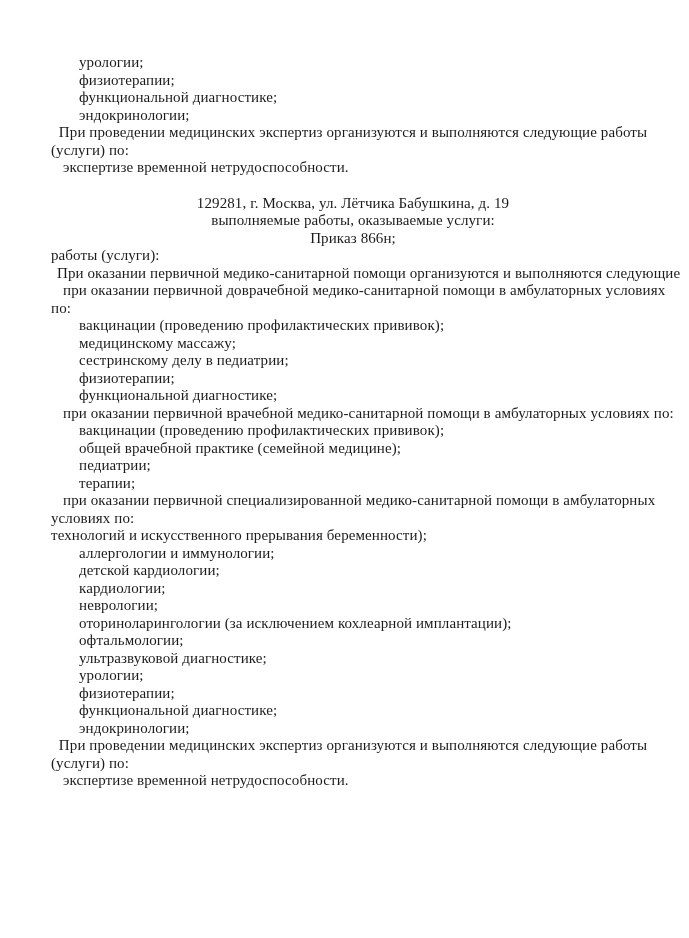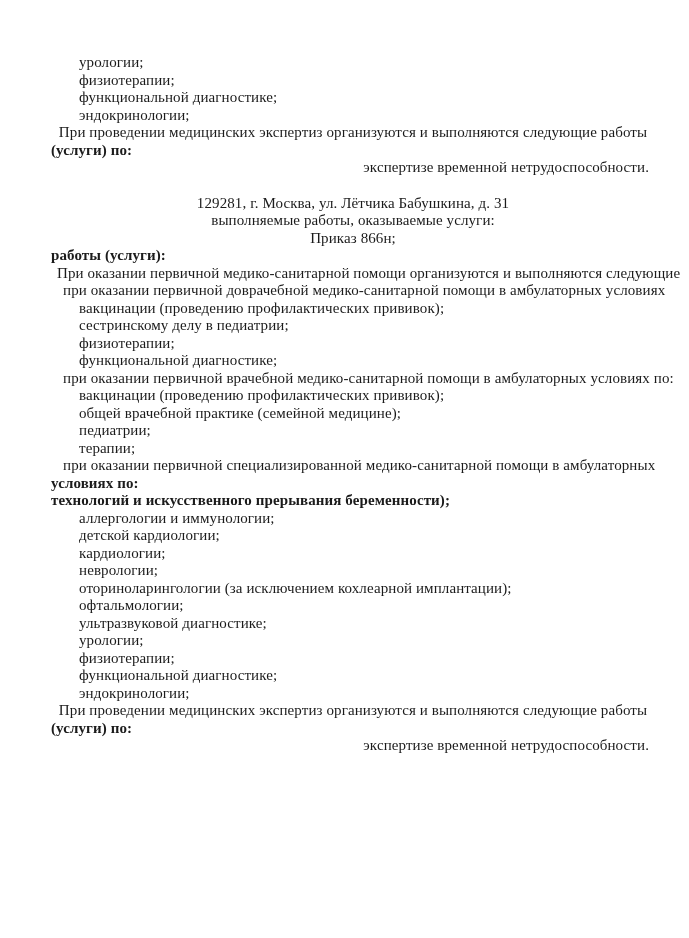--- a/index.html
+++ b/index.html
@@ -23,46 +23,48 @@
     background: #ffffff;
   }
   .section + .section {
     margin-top: 18px;
   }
   .line {
     line-height: 17.5px;
     white-space: nowrap;
     letter-spacing: 0.1px;
   }
-  .ind-0 { padding-left: 0; font-weight: bold; }    
+  .ind-0 { padding-left: 0; }    
   .ind-1 { padding-left: 6px; text-align: center; }  
-  .ind-2 { padding-left: 12px; text-align: right; } 
+  .ind-2 { padding-left: 12px; } 
   .ind-3 { padding-left: 28px; } 
 </style>
 </head>
 <body>
 
 <div class="doc-page" id="doc-page" style="background: rgb(255, 255, 255); color: rgb(27, 27, 27);">
     <div class="section">
       <div class="line ind-3">урологии;</div>
       <div class="line ind-3">физиотерапии;</div>
       <div class="line ind-3">функциональной диагностике;</div>
       <div class="line ind-3">эндокринологии;</div>
       <div class="line ind-1">При проведении медицинских экспертиз организуются и выполняются следующие работы</div>
       <div class="line ind-0">(услуги) по:</div>
       <div class="line ind-2">экспертизе временной нетрудоспособности.</div>
     </div>
     <div class="section">
-      <div class="line ind-1">129281, г. Москва, ул. Лётчика Бабушкина, д. 31</div>
+      <div class="line ind-1">129281, г. Москва, ул. Лётчика Бабушкина, д. 19</div>
       <div class="line ind-1">выполняемые работы, оказываемые услуги:</div>
       <div class="line ind-1">Приказ 866н;</div>
       <div class="line ind-0">работы (услуги):</div>
       <div class="line ind-1">При оказании первичной медико-санитарной помощи организуются и выполняются следующие</div>
       <div class="line ind-2">при оказании первичной доврачебной медико-санитарной помощи в амбулаторных условиях</div>
+      <div class="line ind-0">по:</div>
       <div class="line ind-3">вакцинации (проведению профилактических прививок);</div>
+      <div class="line ind-3">медицинскому массажу;</div>
       <div class="line ind-3">сестринскому делу в педиатрии;</div>
       <div class="line ind-3">физиотерапии;</div>
       <div class="line ind-3">функциональной диагностике;</div>
       <div class="line ind-2">при оказании первичной врачебной медико-санитарной помощи в амбулаторных условиях по:</div>
       <div class="line ind-3">вакцинации (проведению профилактических прививок);</div>
       <div class="line ind-3">общей врачебной практике (семейной медицине);</div>
       <div class="line ind-3">педиатрии;</div>
       <div class="line ind-3">терапии;</div>
       <div class="line ind-2">при оказании первичной специализированной медико-санитарной помощи в амбулаторных</div>
       <div class="line ind-0">условиях по:</div>

